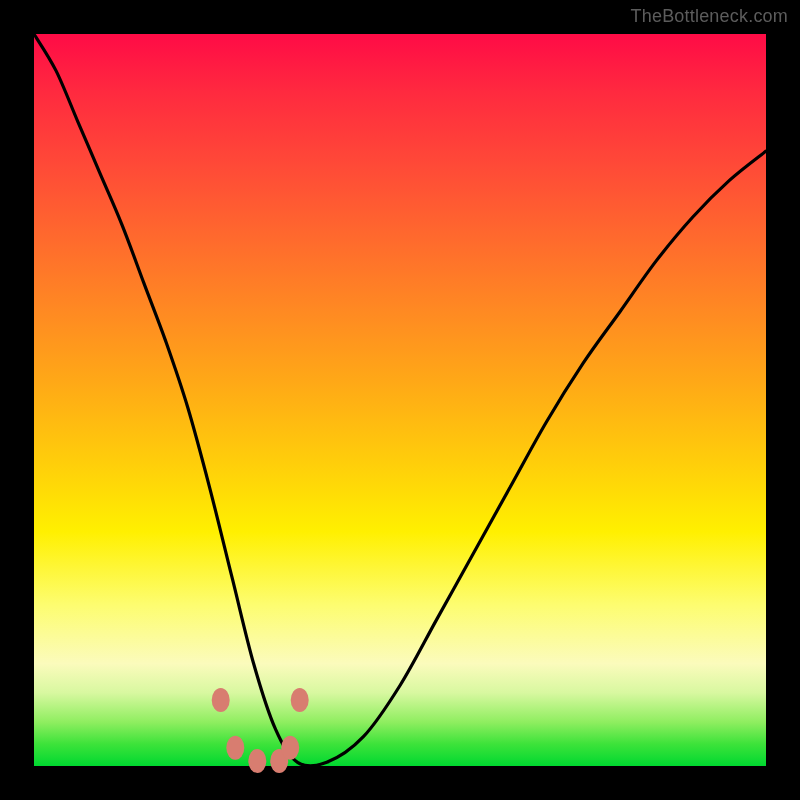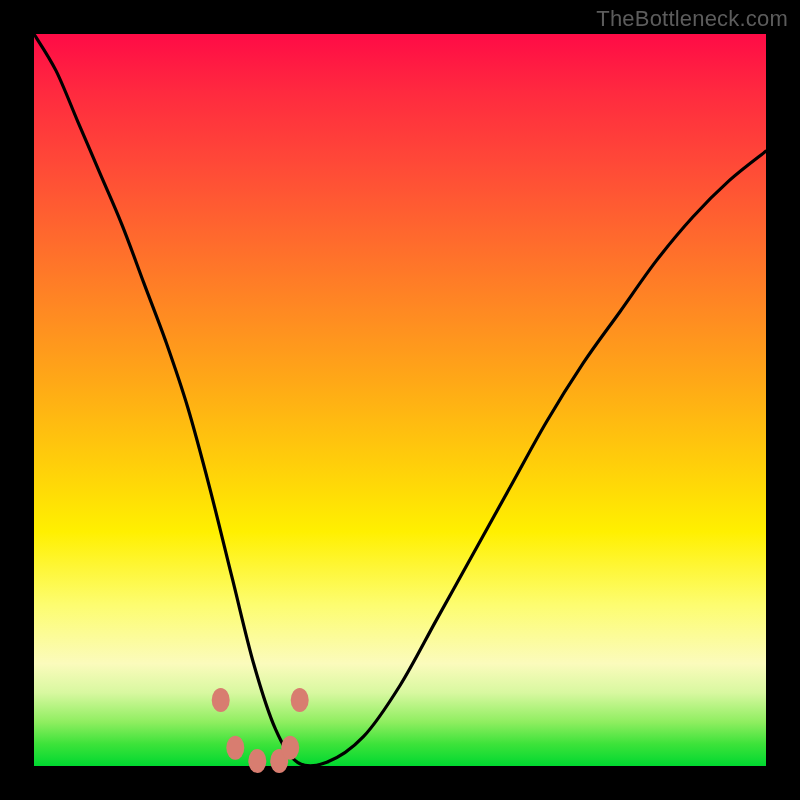--- a/index.html
+++ b/index.html
@@ -41,21 +41,21 @@
       #8fee60 94%,
       #3de33a 97%,
       #00d830 100%
     );
   }
   .watermark {
     position: absolute;
     top: 6px;
     right: 12px;
     color: #5c5c5c;
-    font-size: 22px;
+    font-size: 18px;
     letter-spacing: 0.2px;
     user-select: none;
   }
   svg.curve {
     position: absolute;
     left: 0;
     top: 0;
     width: 732px;
     height: 732px;
     overflow: visible;

